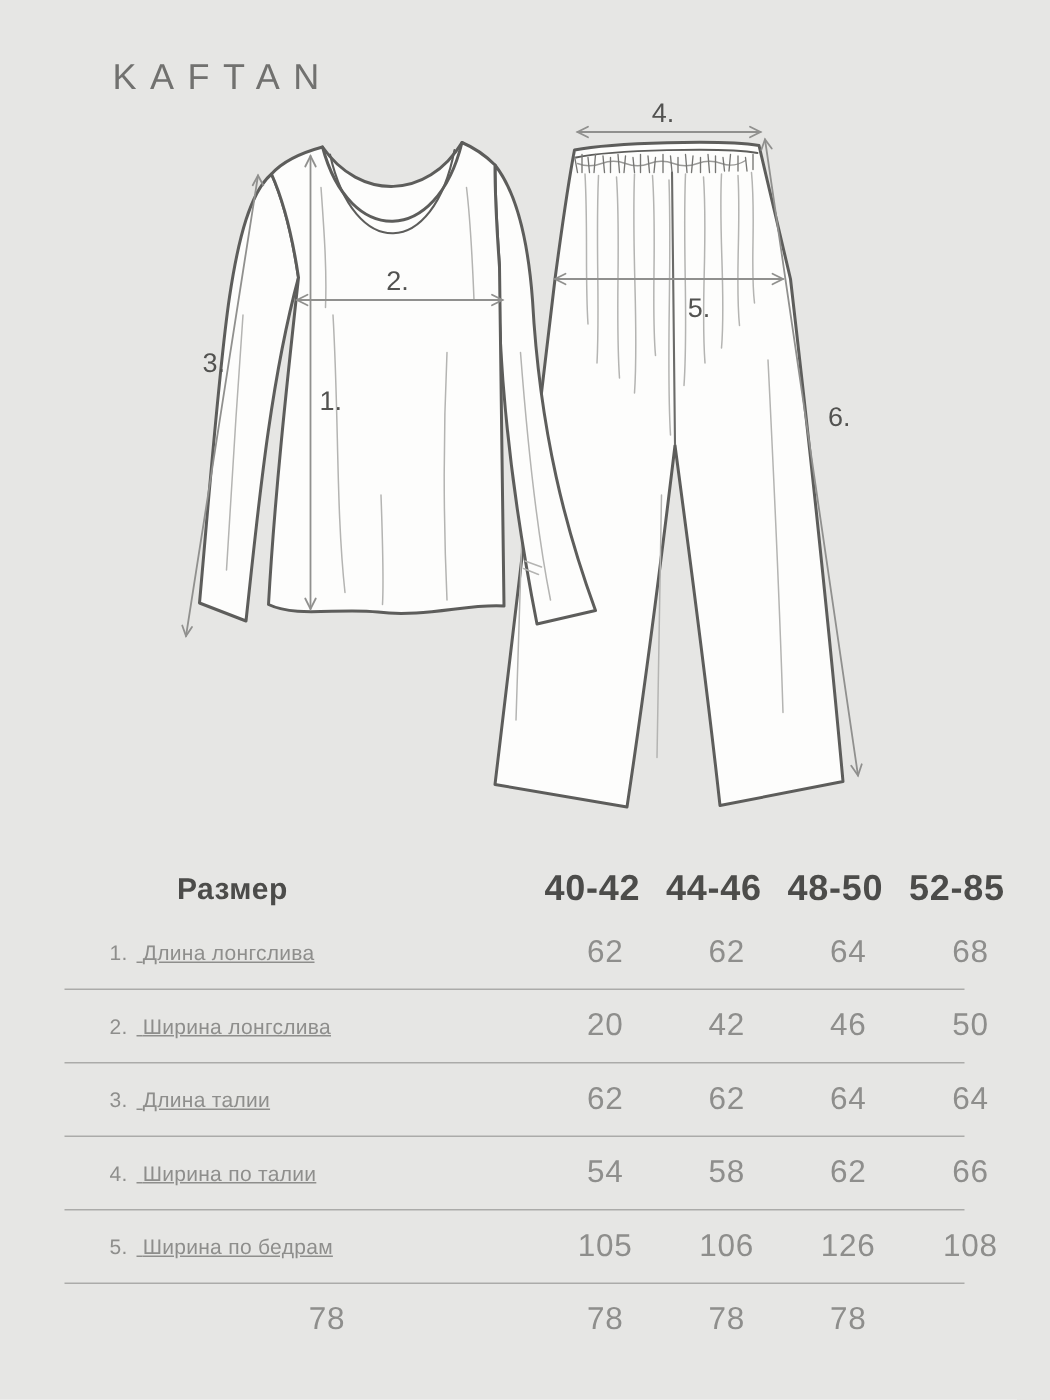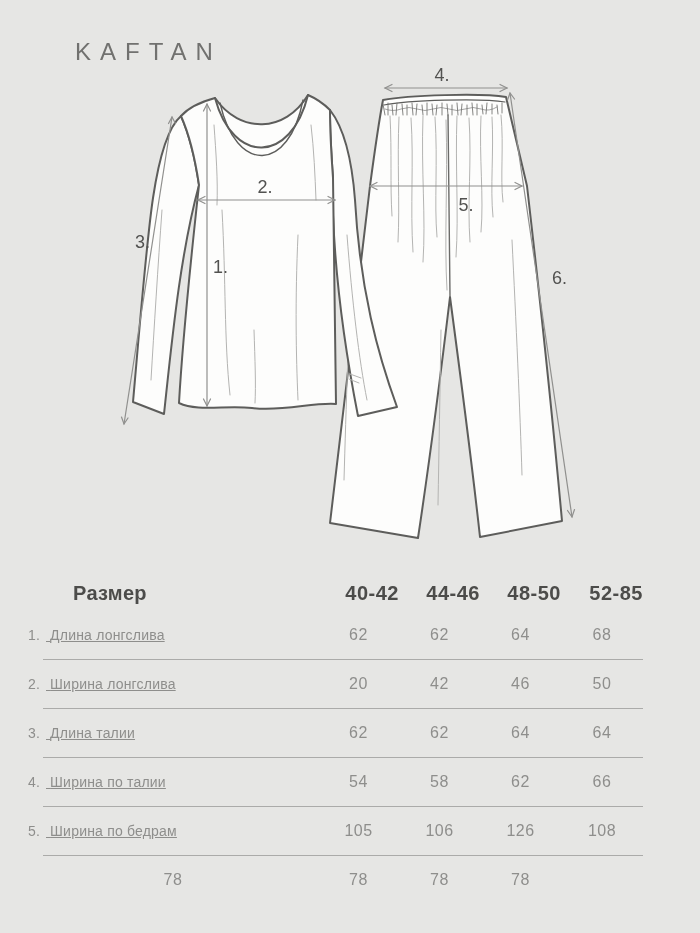--- a/index.html
+++ b/index.html
@@ -22,36 +22,37 @@
     font-family:"Liberation Sans", sans-serif;
     font-size:18px;fill:#525250;
   }
   .size-table{
     position:absolute;left:0;top:575px;width:700px;
     color:#8e8e8c;
   }
   .t-head,.t-row{
     display:grid;
     grid-template-columns:290px 81px 81px 81px 82px;
-    padding-left:28px;
+    padding-left:42px;
     align-items:center;
+    margin-left:31px;
   }
   .t-head{height:36px;}
   .t-row{height:48px;}
   .t-label-head{
     font-weight:bold;font-size:20px;color:#4c4c4a;
     text-indent:45px;letter-spacing:0.3px;
   }
   .t-size{
-    font-weight:bold;font-size:20px;color:#4c4c4a;
-    text-align:right;letter-spacing:0.5px;
+    font-weight:bold;font-size:24px;color:#4c4c4a;
+    text-align:left;letter-spacing:0.5px;
   }
   .t-rowlabel{font-size:14px;letter-spacing:0.2px;text-decoration:underline;}
   .t-rowlabel .num{display:inline-block;min-width:18px;}
-  .t-val{font-size:16px;text-align:center;letter-spacing:0.5px;}
+  .t-val{font-size:21px;text-align:center;letter-spacing:0.5px;}
   .rule{
     height:1px;width:600px;margin-left:43px;
     background:#ababa9;
   }
 </style>
 </head>
 <body>
 
 <div class="canvas">
 

